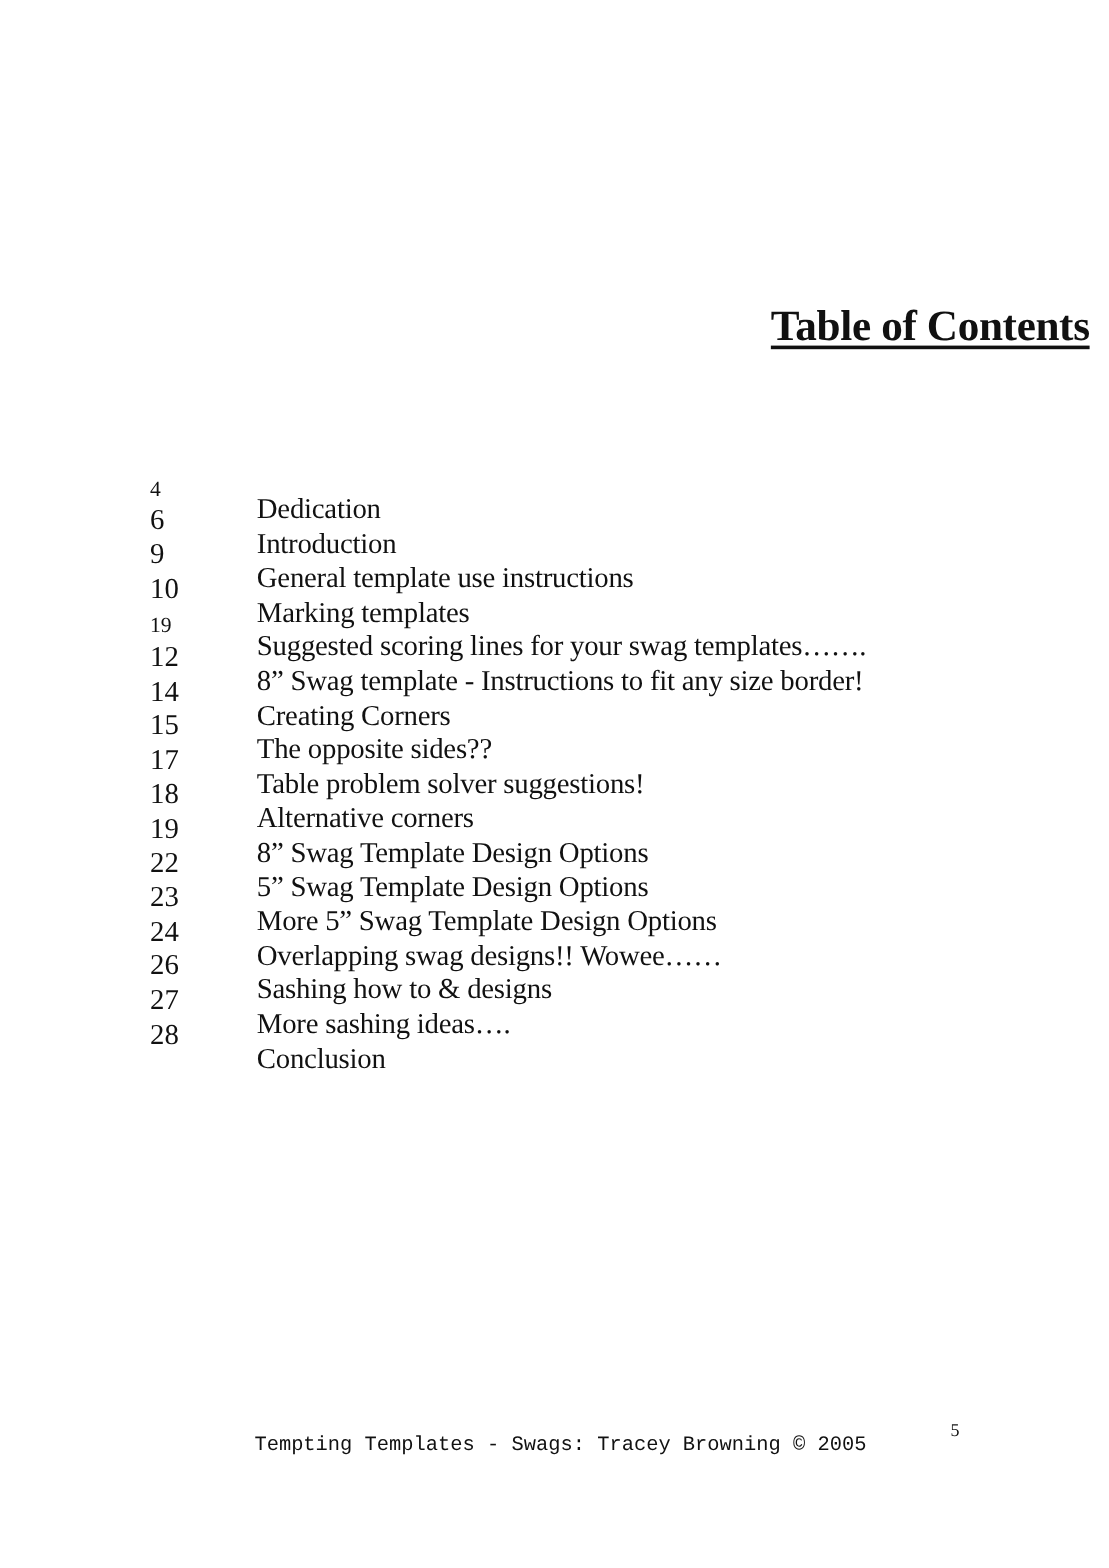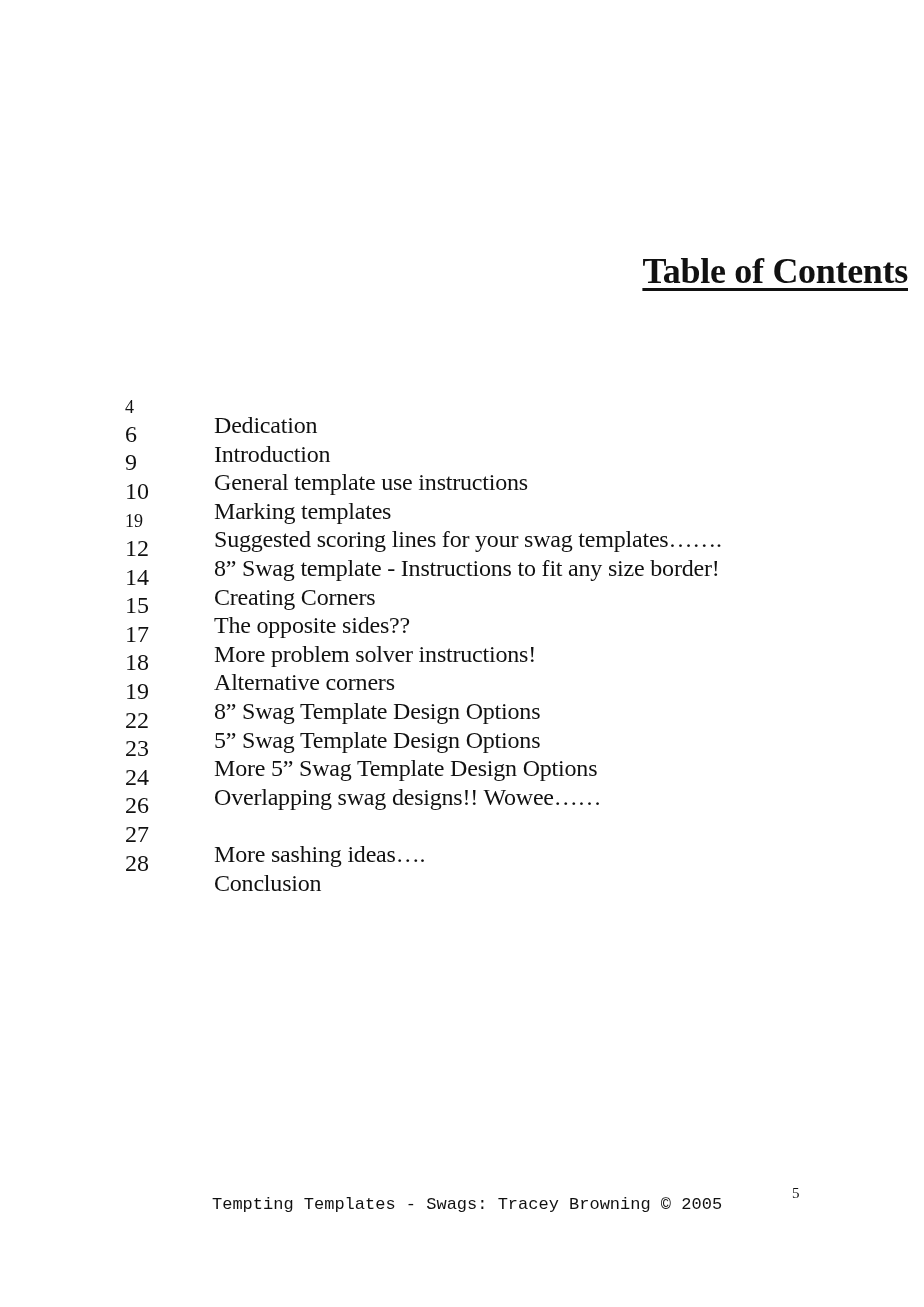--- a/index.html
+++ b/index.html
@@ -114,21 +114,21 @@
   <div class="toc-row">
     <span class="toc-page">14</span>
     <span class="toc-label">Creating Corners</span>
   </div>
   <div class="toc-row">
     <span class="toc-page">15</span>
     <span class="toc-label">The opposite sides??</span>
   </div>
   <div class="toc-row">
     <span class="toc-page">17</span>
-    <span class="toc-label">More problem solver instructions!</span>
+    <span class="toc-label">Table problem solver suggestions!</span>
   </div>
   <div class="toc-row">
     <span class="toc-page">18</span>
     <span class="toc-label">Alternative corners</span>
   </div>
   <div class="toc-row">
     <span class="toc-page">19</span>
     <span class="toc-label">8” Swag Template Design Options</span>
   </div>
   <div class="toc-row">
@@ -138,20 +138,21 @@
   <div class="toc-row">
     <span class="toc-page">23</span>
     <span class="toc-label">More 5” Swag Template Design Options</span>
   </div>
   <div class="toc-row">
     <span class="toc-page">24</span>
     <span class="toc-label">Overlapping swag designs!! Wowee……</span>
   </div>
   <div class="toc-row">
     <span class="toc-page">26</span>
+    <span class="toc-label">Sashing how to &amp; designs</span>
   </div>
   <div class="toc-row">
     <span class="toc-page">27</span>
     <span class="toc-label">More sashing ideas….</span>
   </div>
   <div class="toc-row">
     <span class="toc-page">28</span>
     <span class="toc-label">Conclusion</span>
   </div>
 </div>

